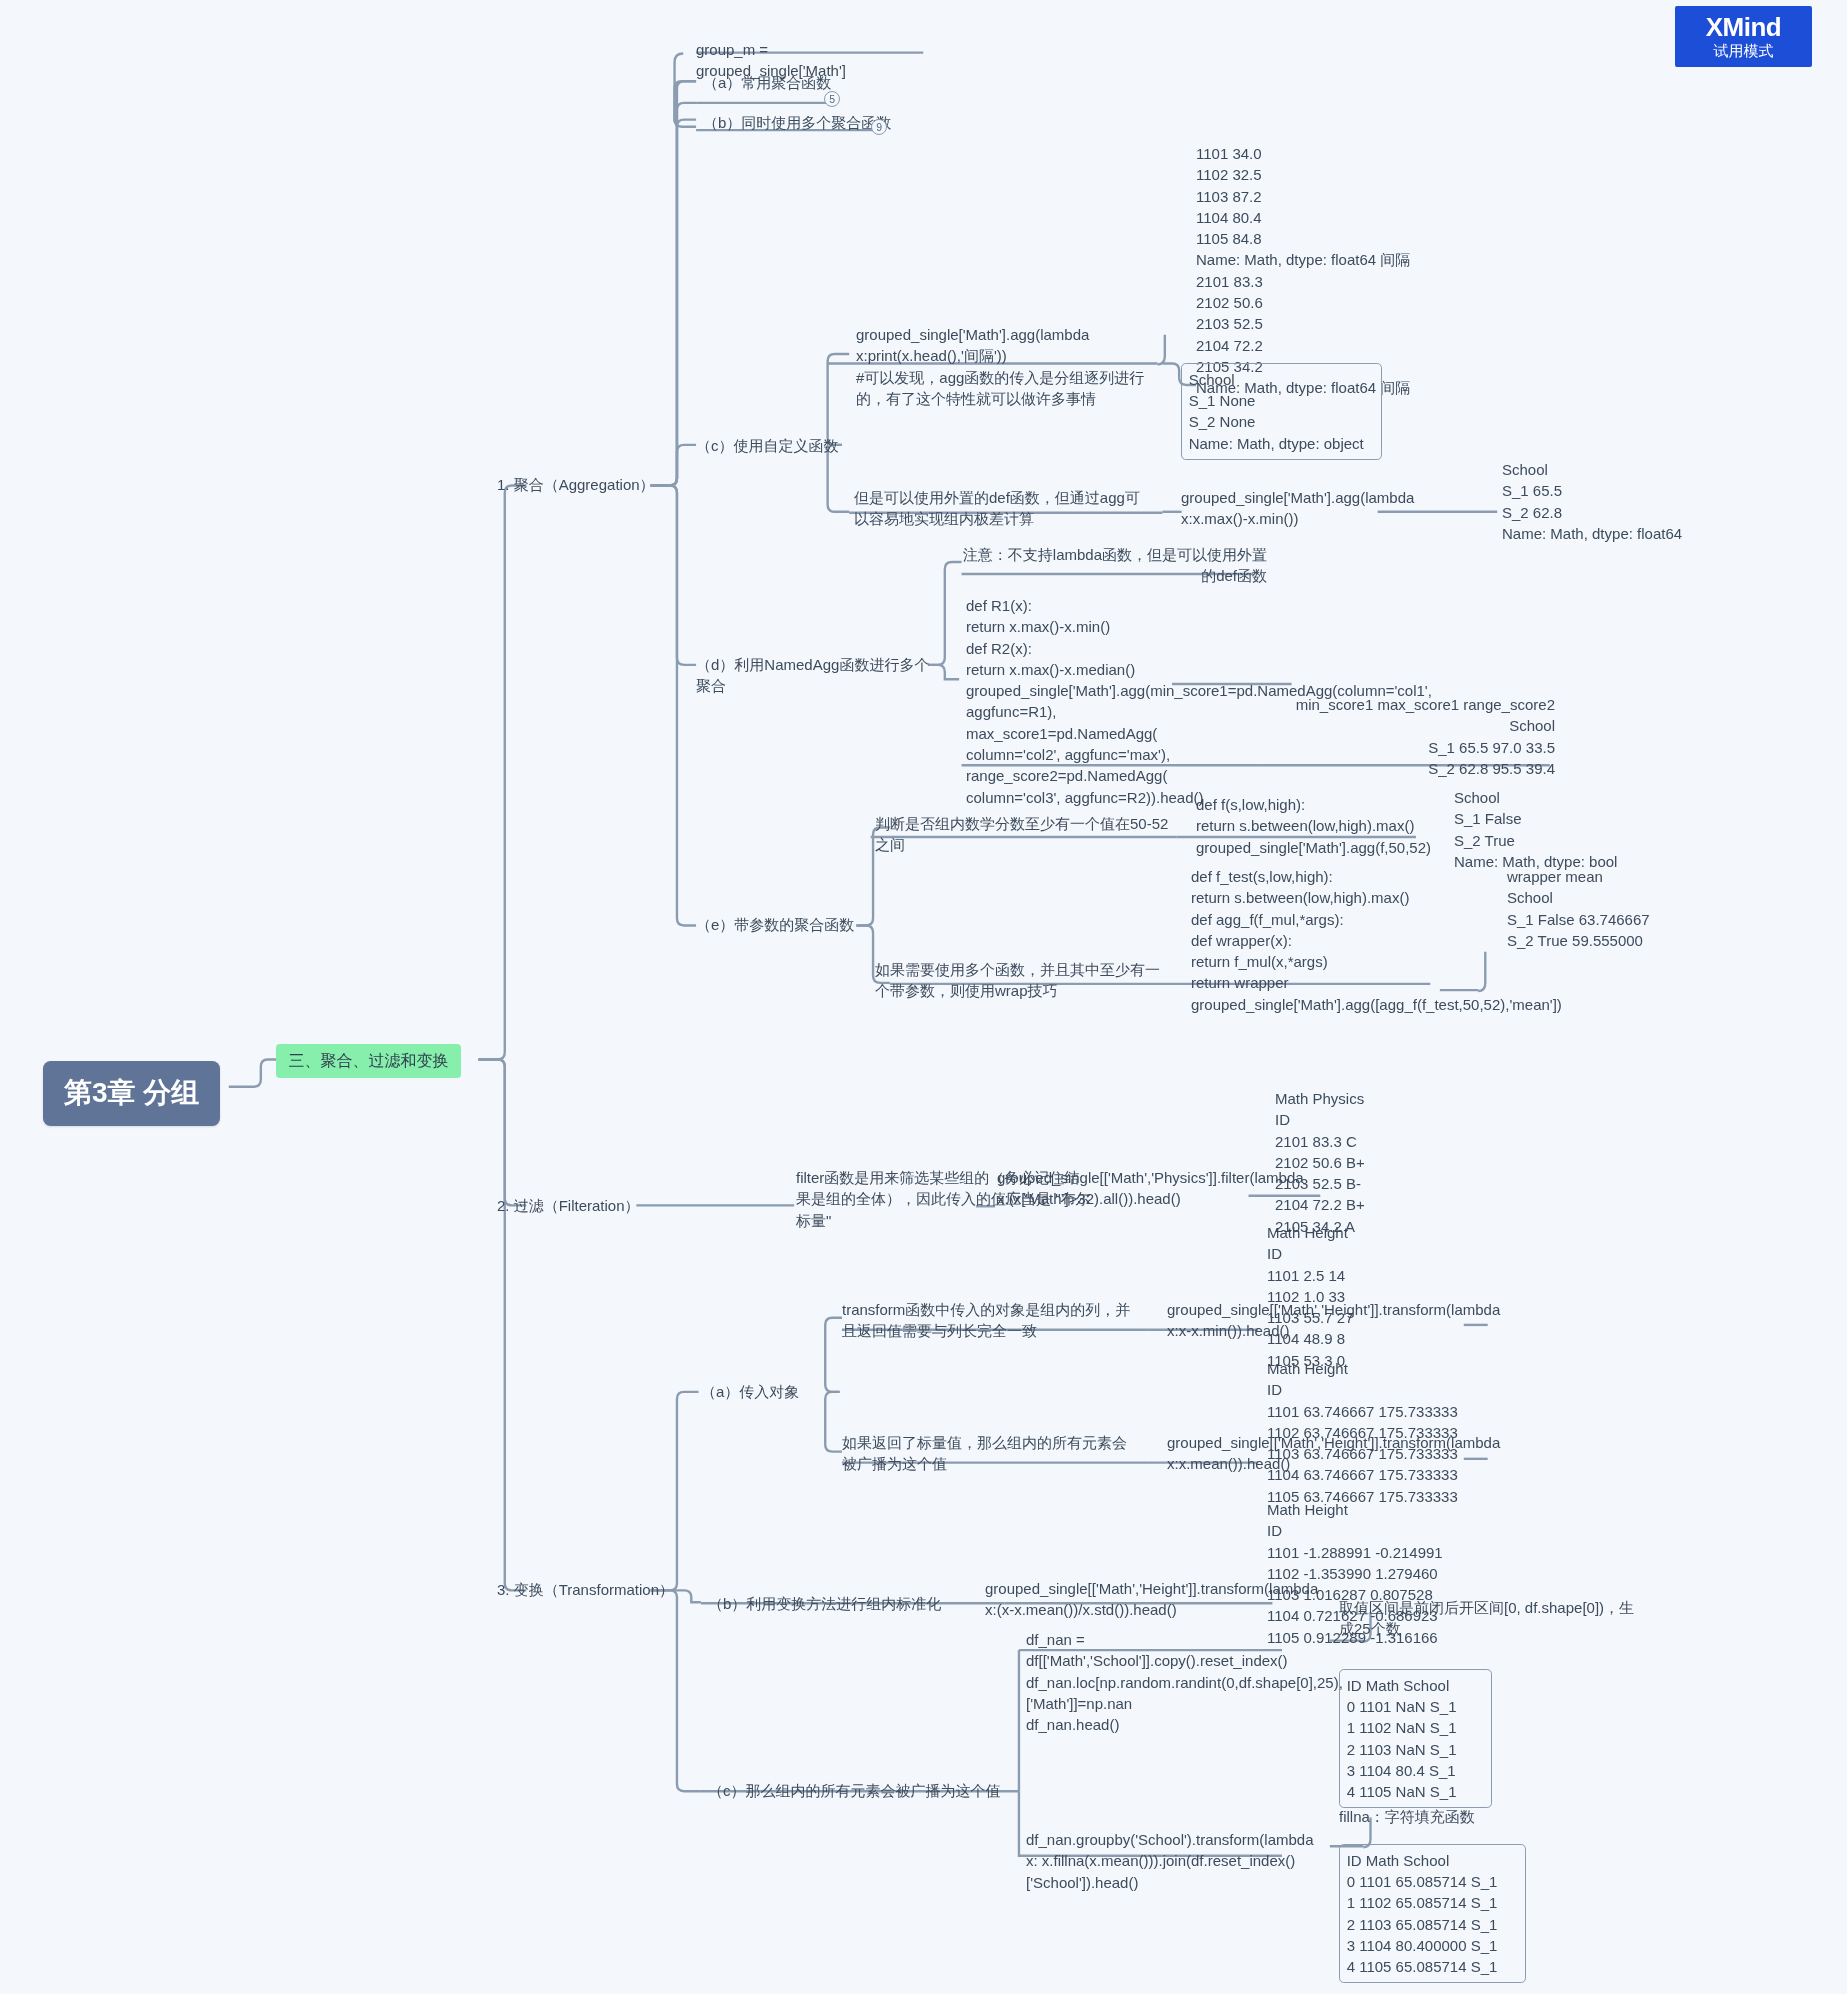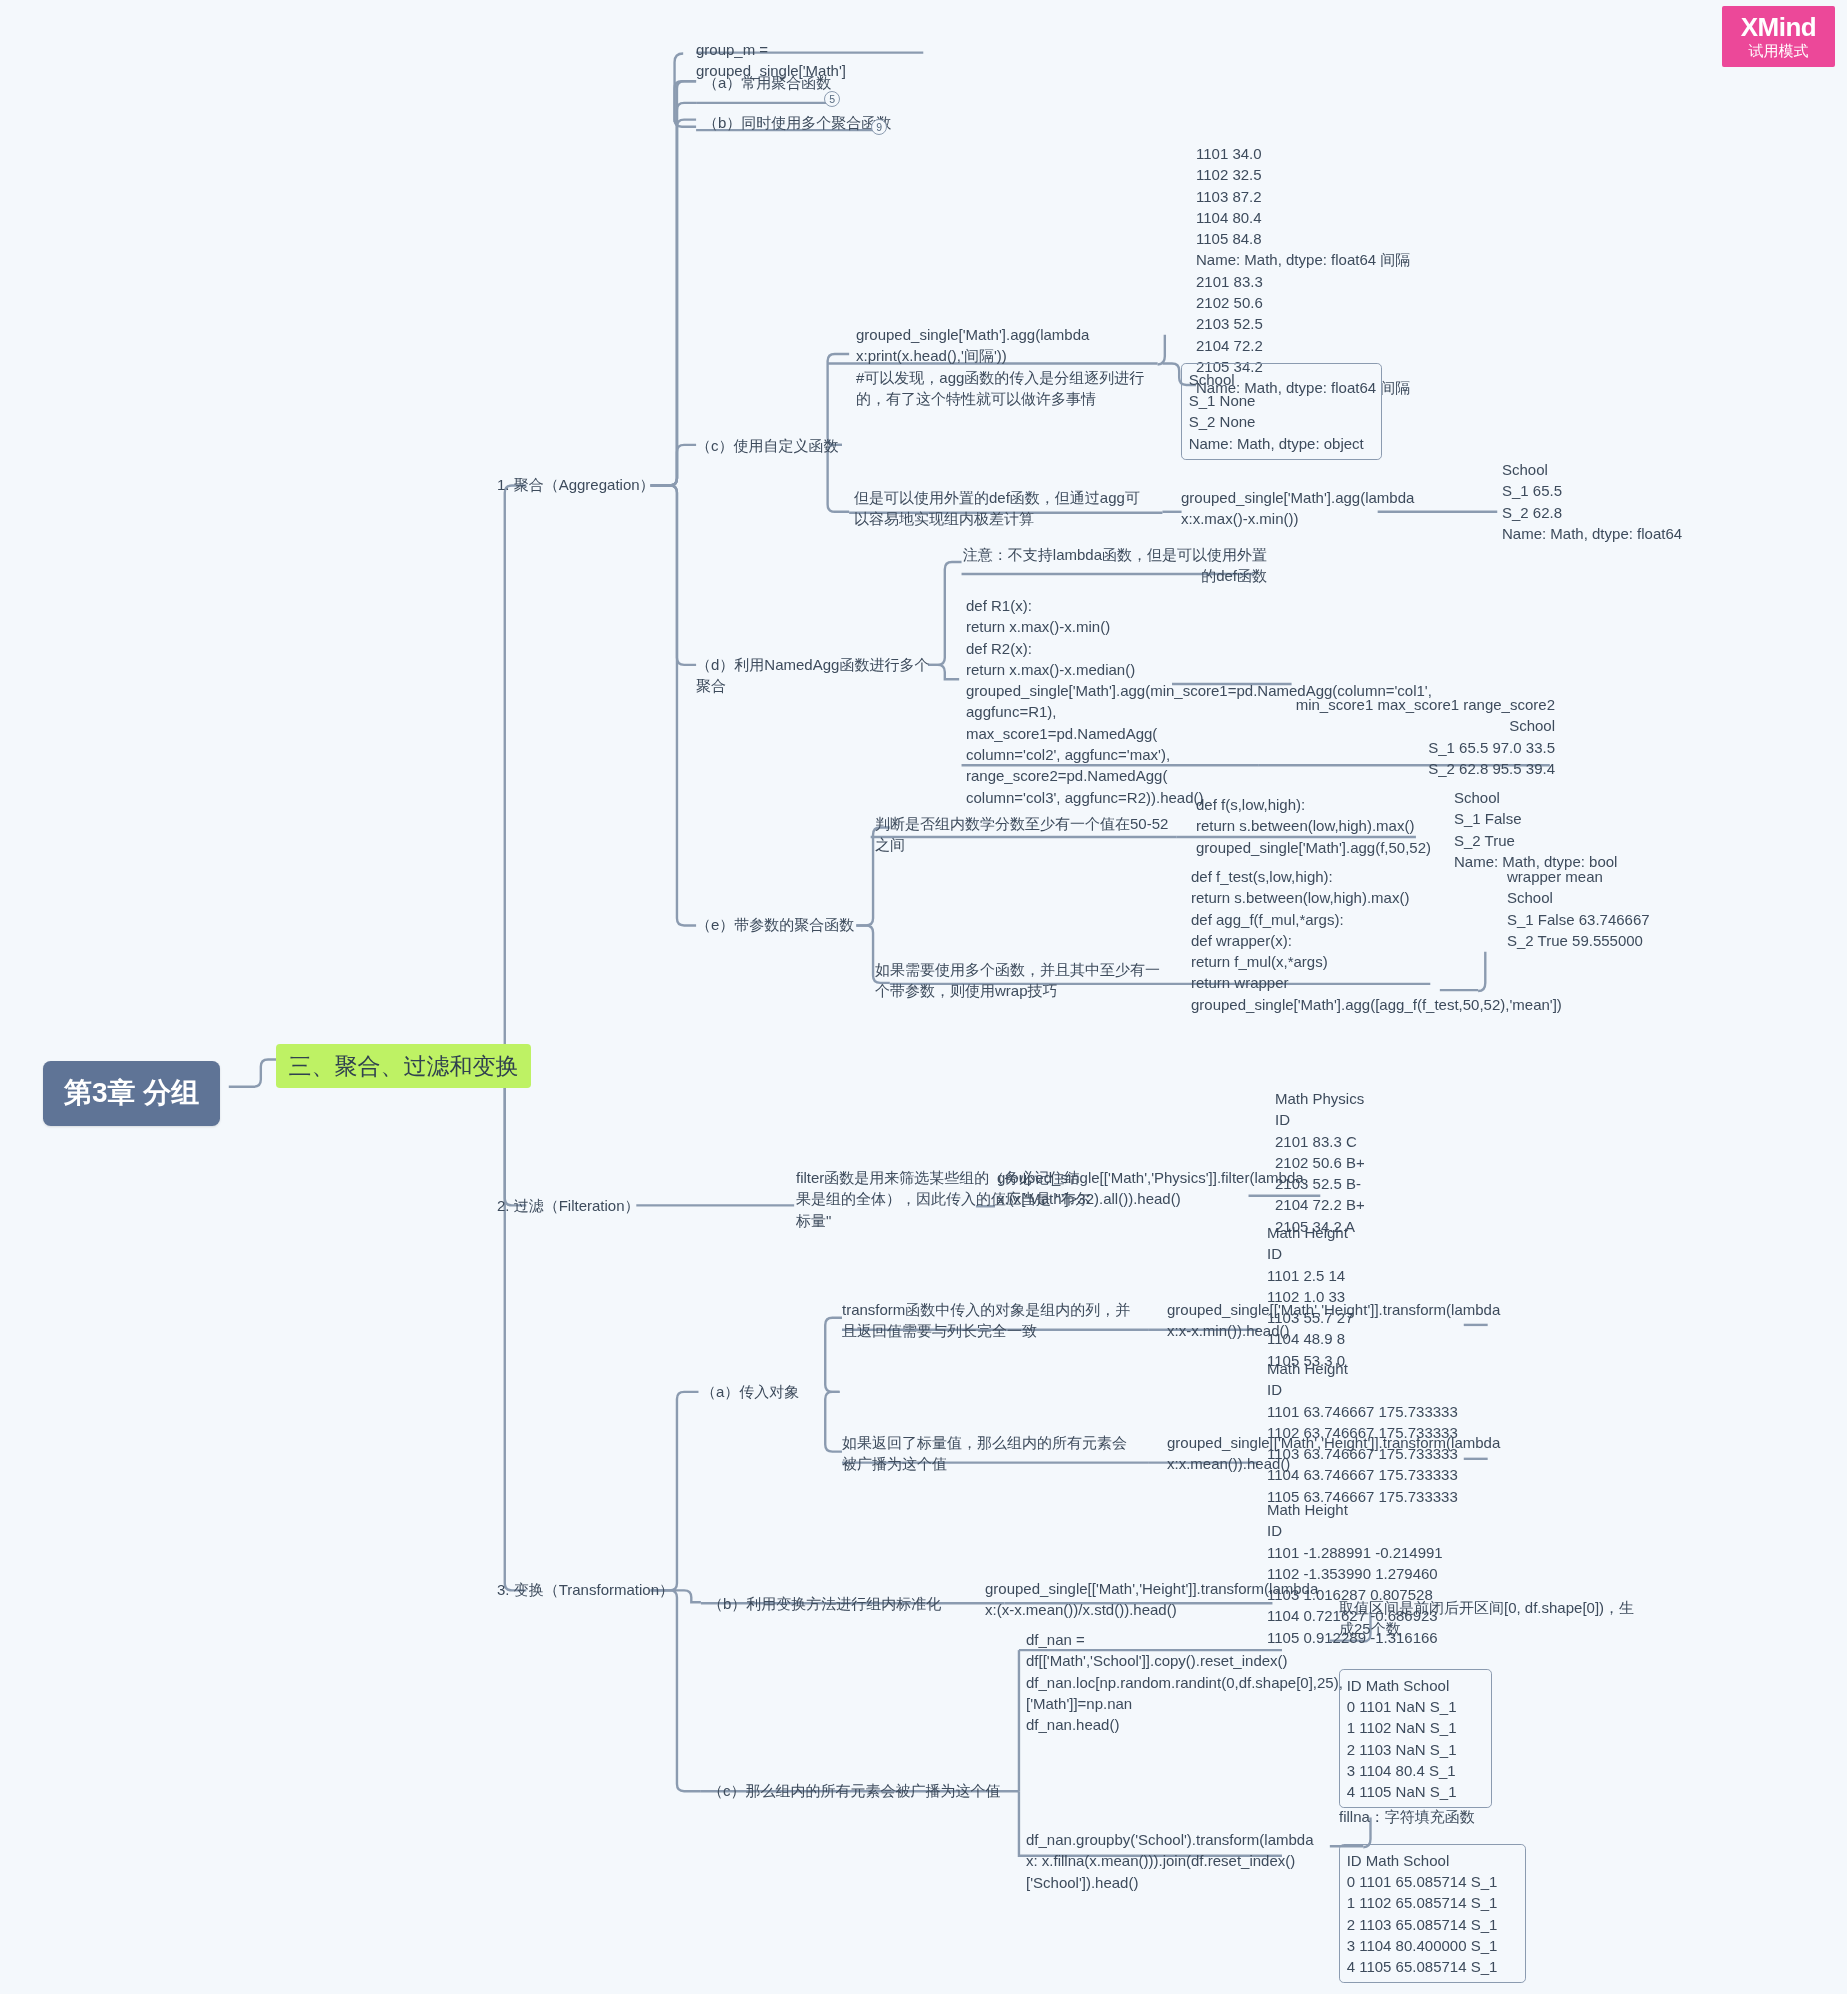--- a/index.html
+++ b/index.html
@@ -12,46 +12,46 @@
     position:relative;
     overflow:hidden;
   }
   #canvas { position:absolute; left:0; top:0; width:1848px; height:1995px; }
   svg#wires { position:absolute; left:0; top:0; width:1848px; height:1995px; pointer-events:none; }
 
   .node { position:absolute; }
 
   
   .xmind-badge{
-    position:absolute; right:13px; top:5.7px;
-    width:113px; height:61px;
-    background:#ec4899; border-radius:1.9px;
+    position:absolute; right:36px; top:5.7px;
+    width:137px; height:61px;
+    background:#1d4ed8; border-radius:1.9px;
     display:flex; flex-direction:column;
     align-items:center; justify-content:center;
     color:#fff;
   }
   .xmind-badge .xm-main{ font-size:26px; font-weight:bold; letter-spacing:-0.5px; line-height:1; }
   .xmind-badge .xm-sub{ font-size:15px; margin-top:2.9px; line-height:1; }
 
   
   .root-node{
     background:#5f7496; color:#ffffff;
     border-radius:7.7px;
     padding:13.4px 21px;
     font-size:28px; font-weight:bold;
     white-space:nowrap;
     box-shadow:0 1px 2.4px rgba(0,0,0,.12);
   }
 
   
   .branch-node{
-    background:#bef264; color:#30414f;
+    background:#86efac; color:#30414f;
     border-radius:3.8px;
     padding:6.7px 12.4px;
-    font-size:23px;
+    font-size:16px;
     white-space:nowrap;
   }
 
   
   .topic{
     font-size:15px; line-height:1.42;
     color:#3d4b5c;
     white-space:pre-line;
   }
 

